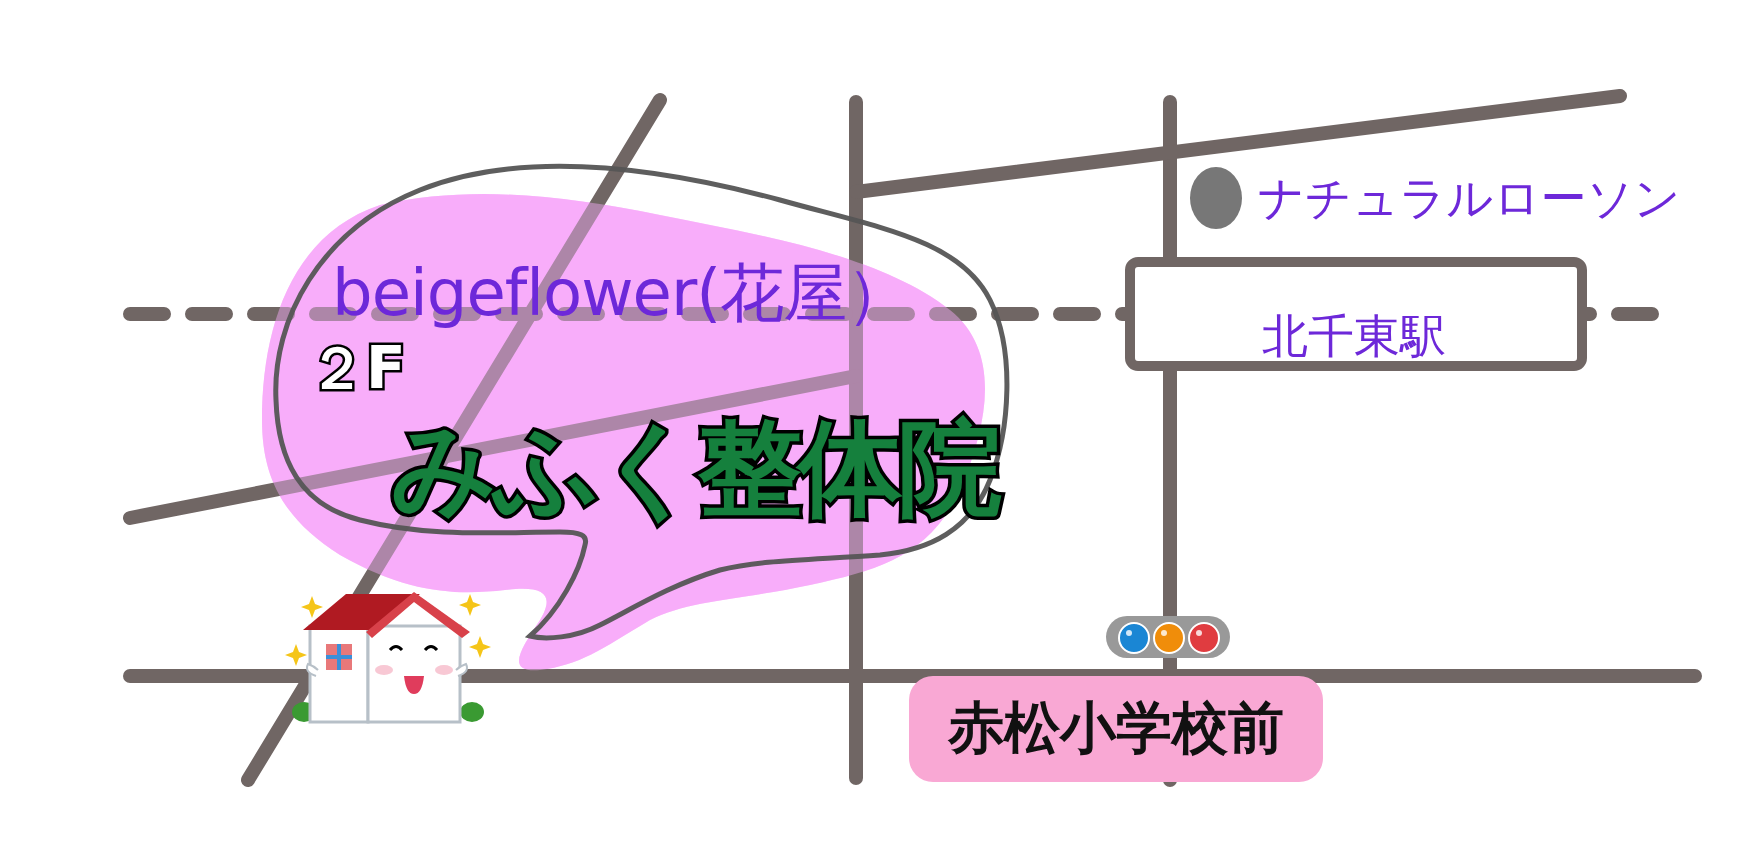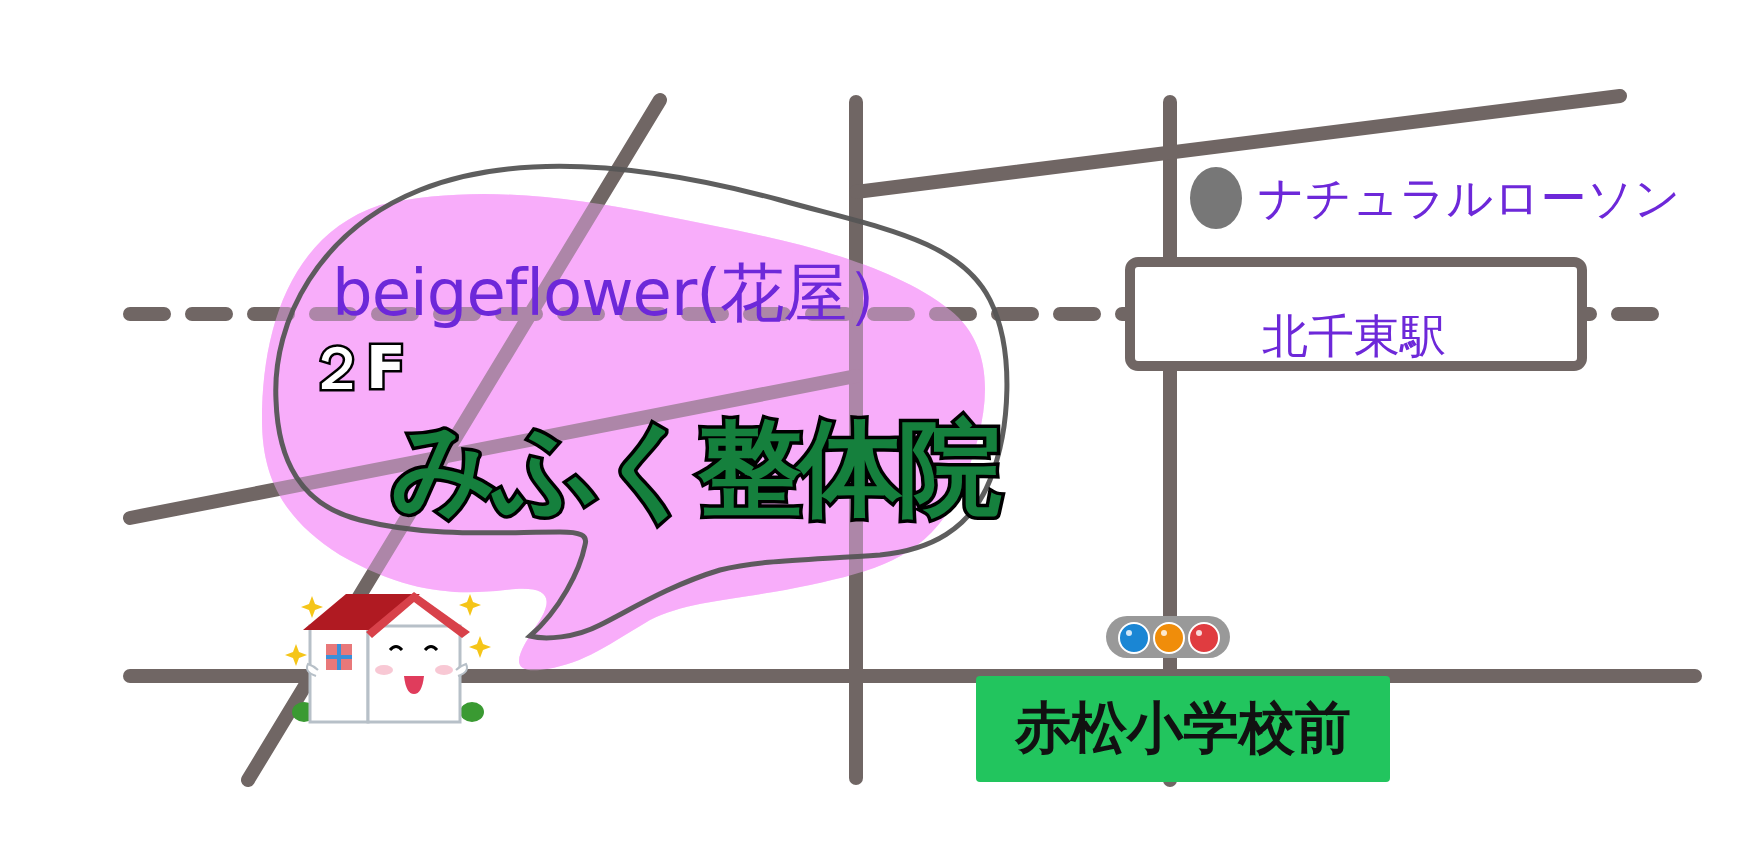--- a/index.html
+++ b/index.html
@@ -9,22 +9,22 @@
   .rail { stroke: #706664; stroke-width: 14; stroke-linecap: round; fill: none; stroke-dasharray: 34 28; }
   .label { position: absolute; white-space: nowrap; font-family: "DejaVu Sans", "Liberation Sans", sans-serif; color: #6d28d9; }
   #shop-name { left: 332px; top: 250px; font-size: 64px; letter-spacing: -1px; }
   #floor { left: 308px; top: 330px; font-size: 58px; font-weight: bold; color: #fff;
            -webkit-text-stroke: 5px #000; paint-order: stroke fill; }
   #clinic { left: 352px; top: 400px; font-size: 104px; font-weight: bold; color: #15803d;
             -webkit-text-stroke: 7px #000; paint-order: stroke fill; letter-spacing: -4px; margin-left: 39px; }
   #store { left: 1258px; top: 168px; font-size: 46px; }
   #station-label { left: 1126px; top: 256px; width: 456px; height: 112px; display: flex;
                    align-items: flex-end; justify-content: center; font-size: 46px; font-weight: 300; }
-  #stop-box { position: absolute; left: 976px; top: 676px; width: 414px; height: 106px;
-              background: #22c55e; border-radius: 4px; display: flex; align-items: center;
+  #stop-box { position: absolute; left: 909px; top: 676px; width: 414px; height: 106px;
+              background: #f9a8d4; border-radius: 24px; display: flex; align-items: center;
               justify-content: center; }
   #stop-label { font-family: "DejaVu Sans", "Liberation Sans", sans-serif; font-size: 56px; font-weight: bold; color: #111; }
 </style>
 </head>
 <body>
 
 <svg id="map" viewBox="0 0 1747 860" xmlns="http://www.w3.org/2000/svg">
 
   <path d="M380,205 C470,185 560,195 660,215 C760,235 880,255 950,310 C1000,350 990,420 960,490 C930,555 880,570 810,585 C740,600 690,600 650,620 C600,650 580,665 540,670 C505,673 520,650 540,620 C555,595 545,585 505,590 C460,595 410,595 340,555 C285,520 262,480 262,420 C262,330 290,235 380,205 Z" fill="#f8aefa"></path>
 

